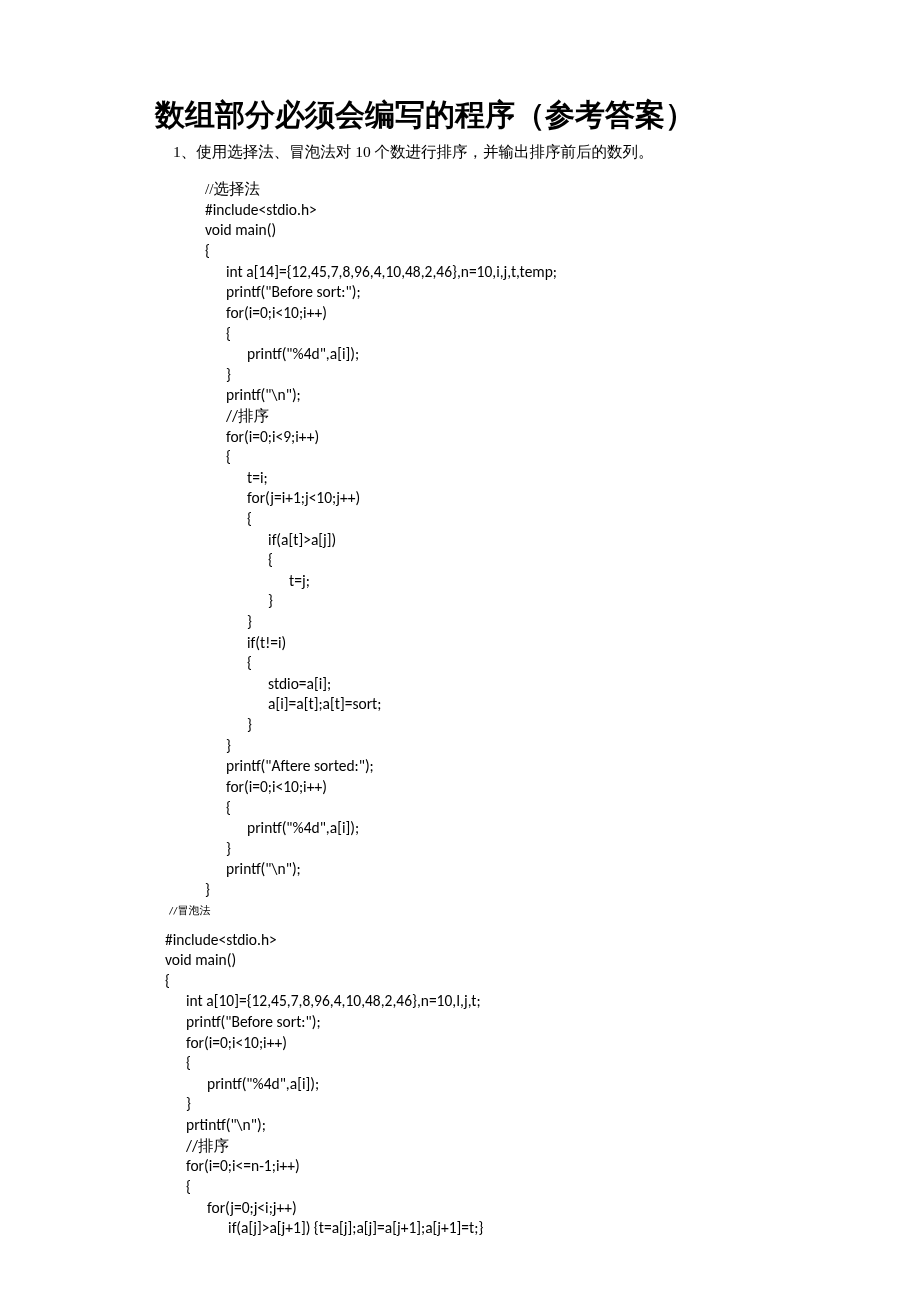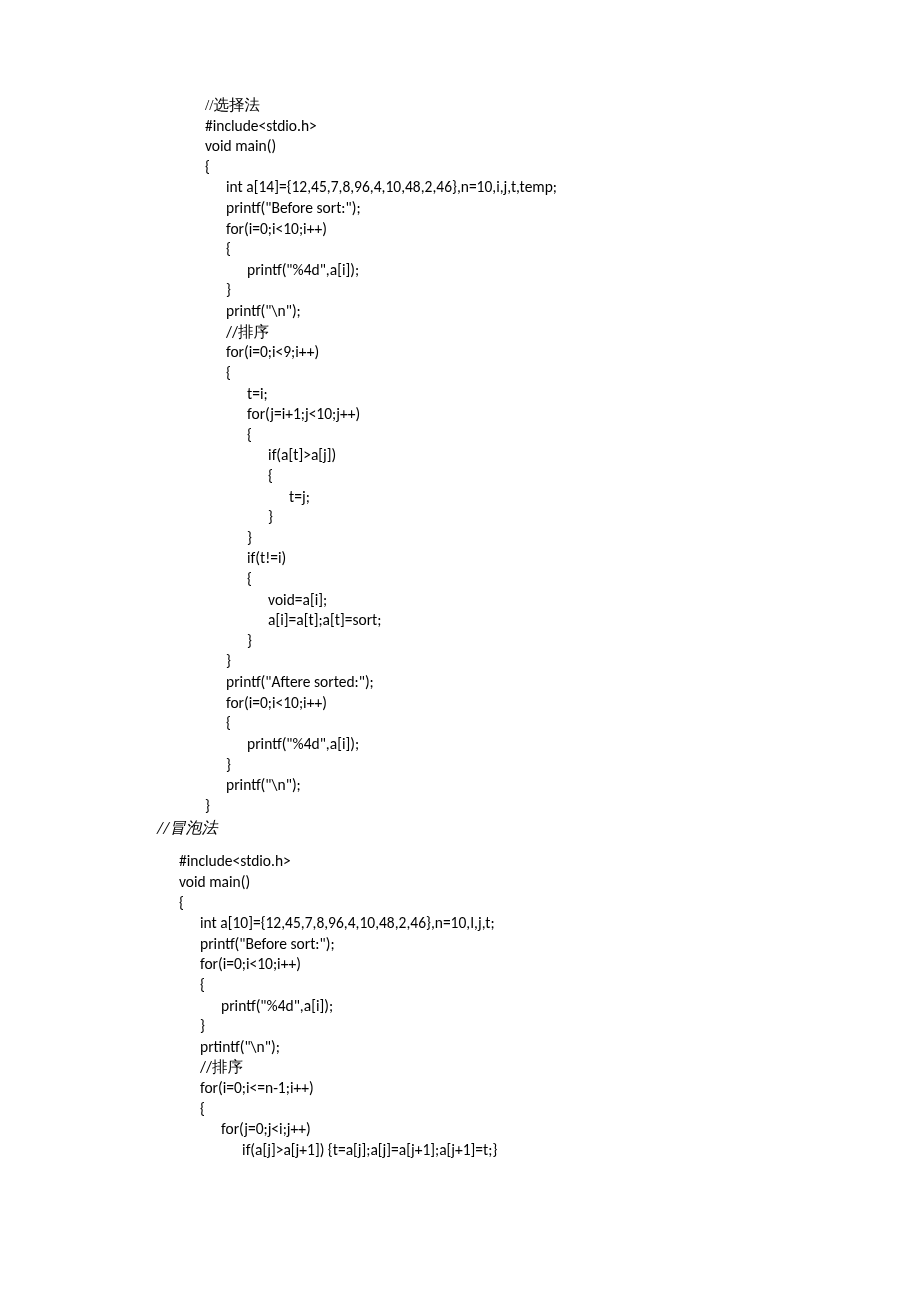--- a/index.html
+++ b/index.html
@@ -35,39 +35,40 @@
     white-space: pre;
     line-height: 1.33;
     margin-left: 50px;
   }
   .code-block-2 {
     font-family: Calibri, "Segoe UI", Arial, sans-serif;
     font-size: 15.5px;
     color: #000;
     white-space: pre;
     line-height: 1.33;
-    margin-left: 24px;
+    margin-left: 10px;
   }
   .cn {
     font-family: "SimSun", "宋体", serif;
   }
   .comment-label {
     font-family: Calibri, "Segoe UI", Arial, sans-serif;
-    font-size: 16px;
-    margin-left: 2px;
+    font-size: 11px;
+    margin-left: 14px;
     margin-top: 2px;
     margin-bottom: 12px;
-    font-style: italic;
   }
 </style>
 </head>
 <body>
 
 <div class="page">
 
+  <h1 class="title">数组部分必须会编写的程序（参考答案）</h1>
+  <div class="subtitle">1、使用选择法、冒泡法对 10 个数进行排序，并输出排序前后的数列。</div>
 
   <div class="code-block"><span class="cn">//选择法</span>
 <span>#include&lt;stdio.h&gt;</span>
 <span>void main()</span>
 <span>{</span>
 <span>      int a[14]={12,45,7,8,96,4,10,48,2,46},n=10,i,j,t,temp;</span>
 <span>      printf("Before sort:");</span>
 <span>      for(i=0;i&lt;10;i++)</span>
 <span>      {</span>
 <span>            printf("%4d",a[i]);</span>
@@ -79,21 +80,21 @@
 <span>            t=i;</span>
 <span>            for(j=i+1;j&lt;10;j++)</span>
 <span>            {</span>
 <span>                  if(a[t]&gt;a[j])</span>
 <span>                  {</span>
 <span>                        t=j;</span>
 <span>                  }</span>
 <span>            }</span>
 <span>            if(t!=i)</span>
 <span>            {</span>
-<span>                  void=a[i];</span>
+<span>                  stdio=a[i];</span>
 <span>                  a[i]=a[t];a[t]=sort;</span>
 <span>            }</span>
 <span>      }</span>
 <span>      printf("Aftere sorted:");</span>
 <span>      for(i=0;i&lt;10;i++)</span>
 <span>      {</span>
 <span>            printf("%4d",a[i]);</span>
 <span>      }</span>
 <span>      printf("\n");</span>
 <span>}</span></div>

